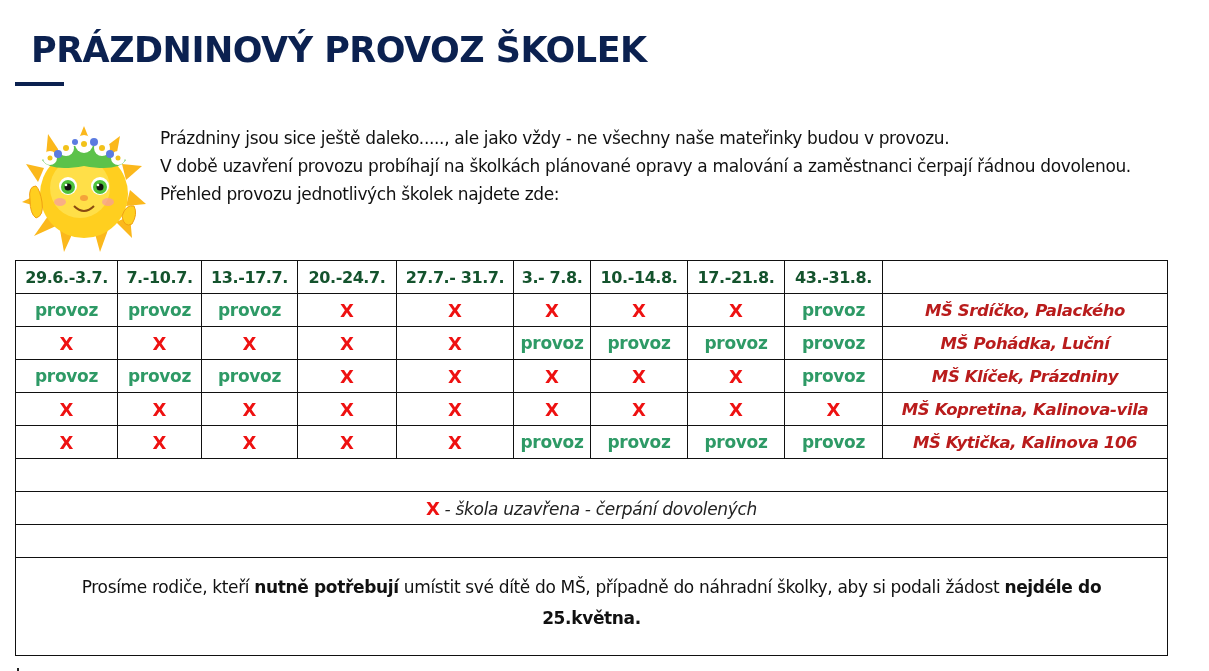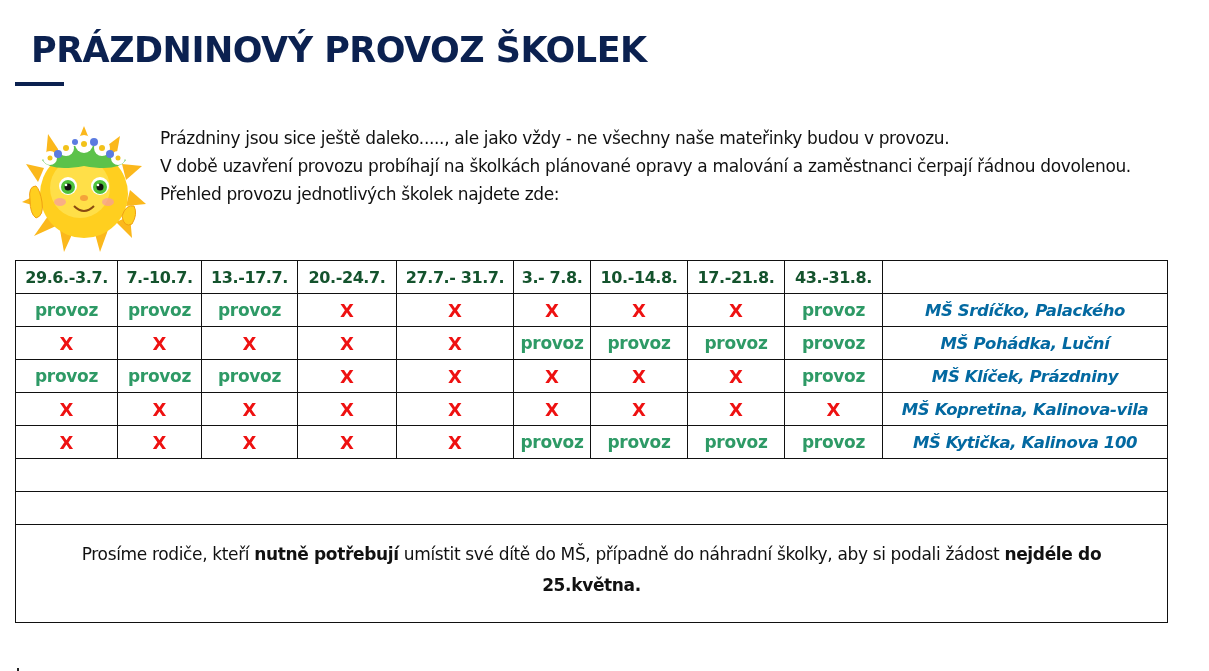--- a/index.html
+++ b/index.html
@@ -13,21 +13,21 @@
   .intro { position: absolute; left: 160px; top: 124px; width: 1050px; font-size: 17px; line-height: 28px;
            font-family: "DejaVu Sans", sans-serif; color: #111; letter-spacing: -0.35px; }
   .intro p { margin: 0; white-space: nowrap; }
   table.schedule { position: absolute; left: 15px; top: 260px; width: 1152px; border-collapse: collapse;
                    table-layout: fixed; font-family: "DejaVu Sans", sans-serif; }
   table.schedule td, table.schedule th { border: 1.5px solid #111; padding: 0; text-align: center;
                    vertical-align: middle; height: 32px; white-space: nowrap; overflow: hidden; }
   table.schedule th { font-weight: bold; font-size: 16px; color: #14532d; letter-spacing: -0.4px; }
   .st-open { color: #2e9a66; font-weight: bold; font-size: 17px; letter-spacing: -0.3px; }
   .st-closed { color: #ee1111; font-weight: bold; font-size: 18px; }
-  .school { font-weight: bold; font-style: italic; font-size: 16.5px; color: #0369a1; letter-spacing: -0.4px; }
+  .school { font-weight: bold; font-style: italic; font-size: 16.5px; color: #b91c1c; letter-spacing: -0.4px; }
   .empty-row td { height: 32px; }
   .legend-cell { font-style: italic; font-size: 17px; color: #222; letter-spacing: -0.3px; }
   .legend-x { color: #ee1111; font-weight: bold; font-style: normal; font-size: 18px; }
   .notice-cell { height: 81px !important; font-size: 17px; line-height: 31px; white-space: normal !important;
                  padding: 4px 20px 12px 20px !important; letter-spacing: -0.35px; }
   .notice-cell b { font-weight: bold; }
   .stray-mark { position: absolute; left: 17px; top: 668px; width: 2px; height: 3px; background: #222; }
 </style>
 </head>
 <body>
@@ -169,24 +169,27 @@
   <tr>
     <td class="st-closed">X</td>
     <td class="st-closed">X</td>
     <td class="st-closed">X</td>
     <td class="st-closed">X</td>
     <td class="st-closed">X</td>
     <td class="st-open">provoz</td>
     <td class="st-open">provoz</td>
     <td class="st-open">provoz</td>
     <td class="st-open">provoz</td>
-    <td class="school">MŠ Kytička, Kalinova 100</td>
+    <td class="school">MŠ Kytička, Kalinova 106</td>
   </tr>
   <tr class="empty-row">
     <td colspan="10"></td>
+  </tr>
+  <tr>
+    <td colspan="10" class="legend-cell"><span class="legend-x">X</span><span> - škola uzavřena - čerpání dovolených</span></td>
   </tr>
   <tr class="empty-row">
     <td colspan="10"></td>
   </tr>
   <tr>
     <td colspan="10" class="notice-cell"><span>Prosíme rodiče, kteří </span><b>nutně potřebují</b><span> umístit své dítě do MŠ, případně do náhradní školky, aby si podali žádost </span><b>nejdéle do 25.května.</b></td>
   </tr>
 </tbody>
   </table>
 

